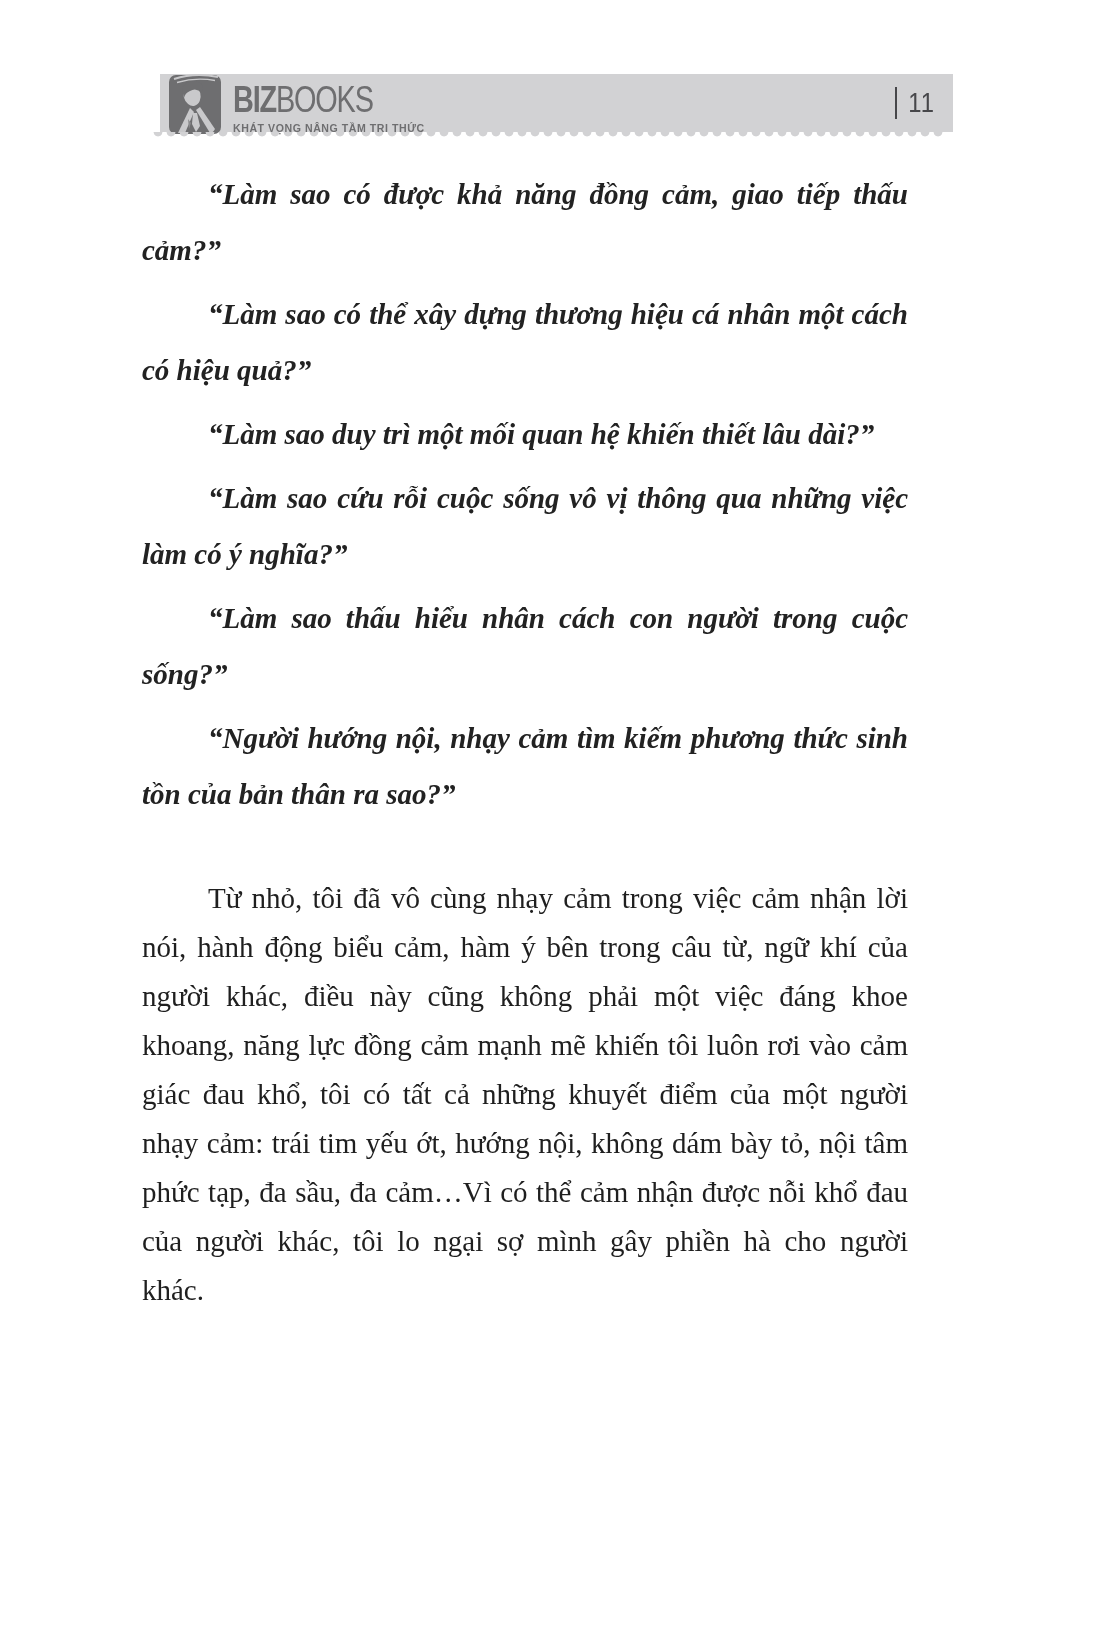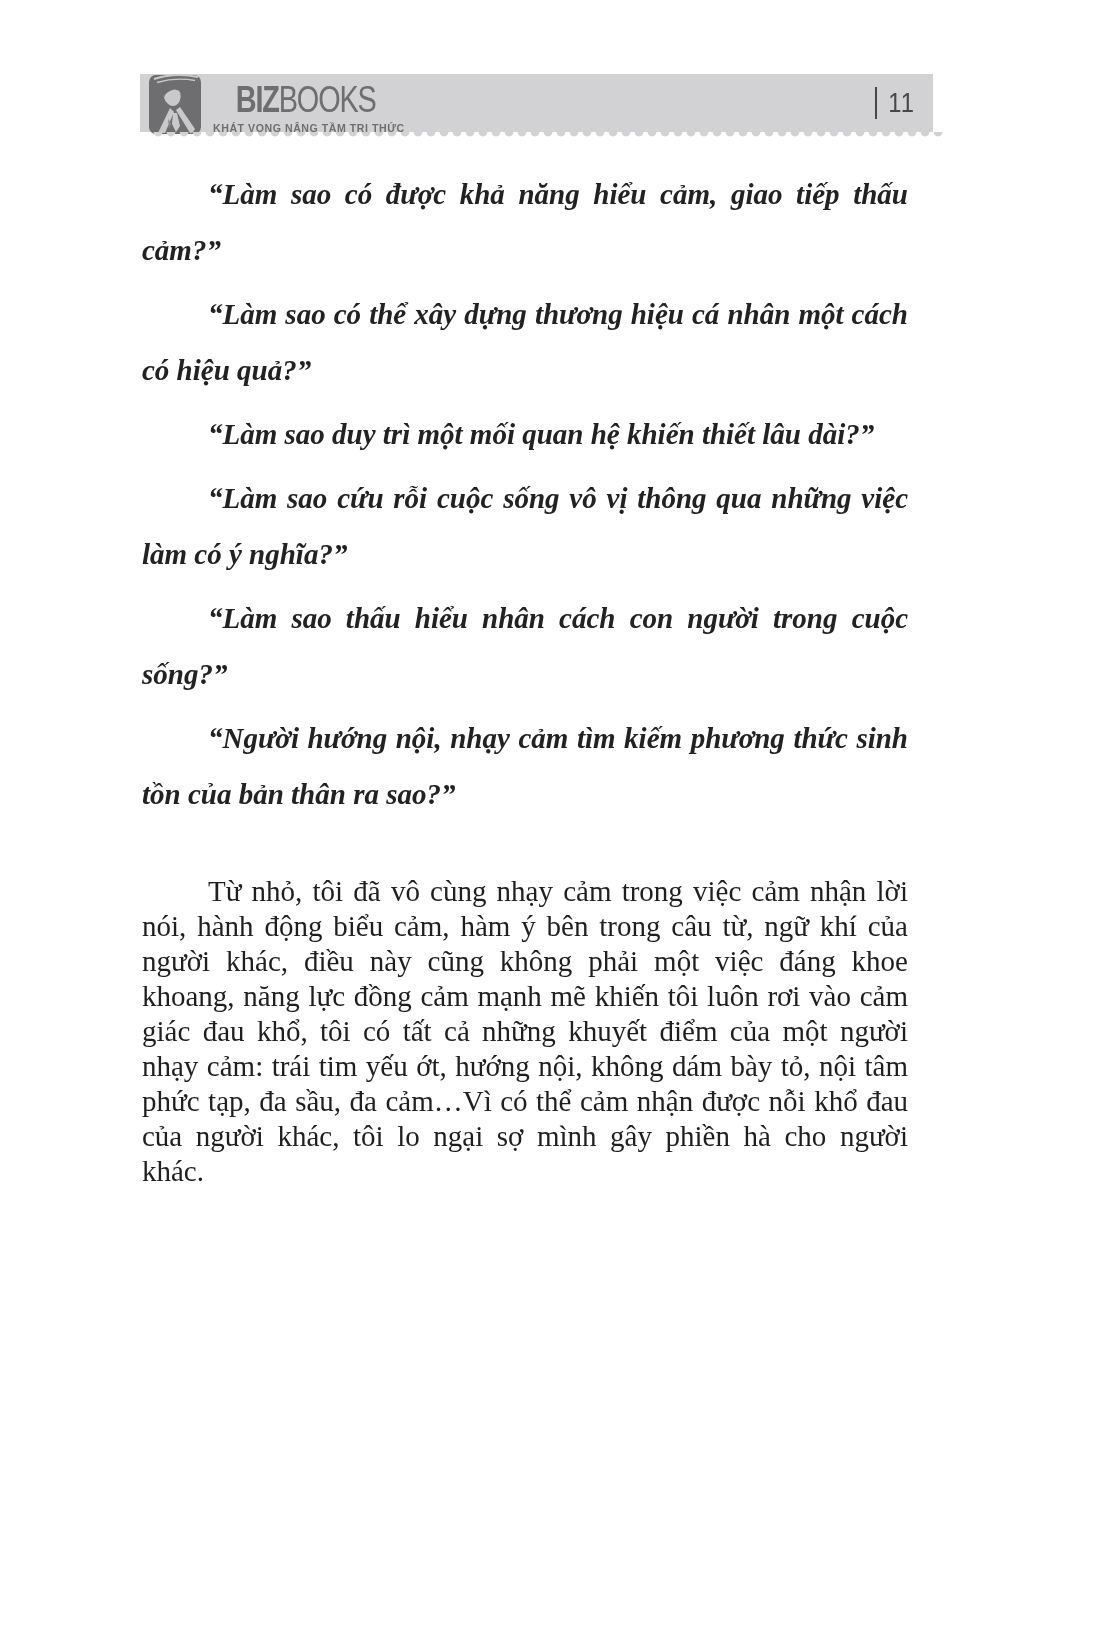--- a/index.html
+++ b/index.html
@@ -8,24 +8,23 @@
     background: #ffffff;
     font-family: "Liberation Serif", serif;
     color: #1f1f1f;
     position: relative;
     overflow: hidden;
   }
 
   
   .band {
     position: absolute;
-    left: 140px; top: 74px;
+    left: 160px; top: 74px;
     width: 793px; height: 58px;
     background: #d2d2d4;
-    text-align: right;
   }
   .band-scallop {
     position: absolute;
     left: 152px; top: 132px;
     width: 793px; height: 9px;
     background-image: radial-gradient(circle at 6px 0px, #d2d2d4 4px, rgba(210,210,212,0) 4.8px);
     background-size: 13px 9px;
     background-repeat: repeat-x;
   }
   .logo-wrap {
@@ -94,21 +93,21 @@
     font-weight: 700;
     font-size: 29px;
     line-height: 56px;
     text-indent: 66px;
     margin-bottom: 8px;
     color: #222;
   }
   .body-block { margin-top: 52px; }
   p.body {
     font-size: 29px;
-    line-height: 35px;
+    line-height: 49px;
     text-indent: 66px;
     margin-bottom: 14px;
     color: #1f1f1f;
     word-spacing: 1px;
   }
 </style>
 </head>
 <body>
 
 <header class="band">
@@ -135,21 +134,21 @@
   </div>
   <div class="pagenum">
     <span class="bar"></span>
     <span class="num">11</span>
   </div>
 </header>
 <div class="band-scallop"></div>
 
 <main>
   <section>
-    <p class="quote">“Làm sao có được khả năng hiểu cảm, giao tiếp thấu cảm?”</p>
+    <p class="quote">“Làm sao có được khả năng đồng cảm, giao tiếp thấu cảm?”</p>
     <p class="quote">“Làm sao có thể xây dựng thương hiệu cá nhân một cách có hiệu quả?”</p>
     <p class="quote">“Làm sao duy trì một mối quan hệ khiến thiết lâu dài?”</p>
     <p class="quote">“Làm sao cứu rỗi cuộc sống vô vị thông qua những việc làm có ý nghĩa?”</p>
     <p class="quote">“Làm sao thấu hiểu nhân cách con người trong cuộc sống?”</p>
     <p class="quote">“Người hướng nội, nhạy cảm tìm kiếm phương thức sinh tồn của bản thân ra sao?”</p>
   </section>
   <section class="body-block">
     <p class="body">Từ nhỏ, tôi đã vô cùng nhạy cảm trong việc cảm nhận lời nói, hành động biểu cảm, hàm ý bên trong câu từ, ngữ khí của người khác, điều này cũng không phải một việc đáng khoe khoang, năng lực đồng cảm mạnh mẽ khiến tôi luôn rơi vào cảm giác đau khổ, tôi có tất cả những khuyết điểm của một người nhạy cảm: trái tim yếu ớt, hướng nội, không dám bày tỏ, nội tâm phức tạp, đa sầu, đa cảm…Vì có thể cảm nhận được nỗi khổ đau của người khác, tôi lo ngại sợ mình gây phiền hà cho người khác.</p>
   </section>
 </main>

